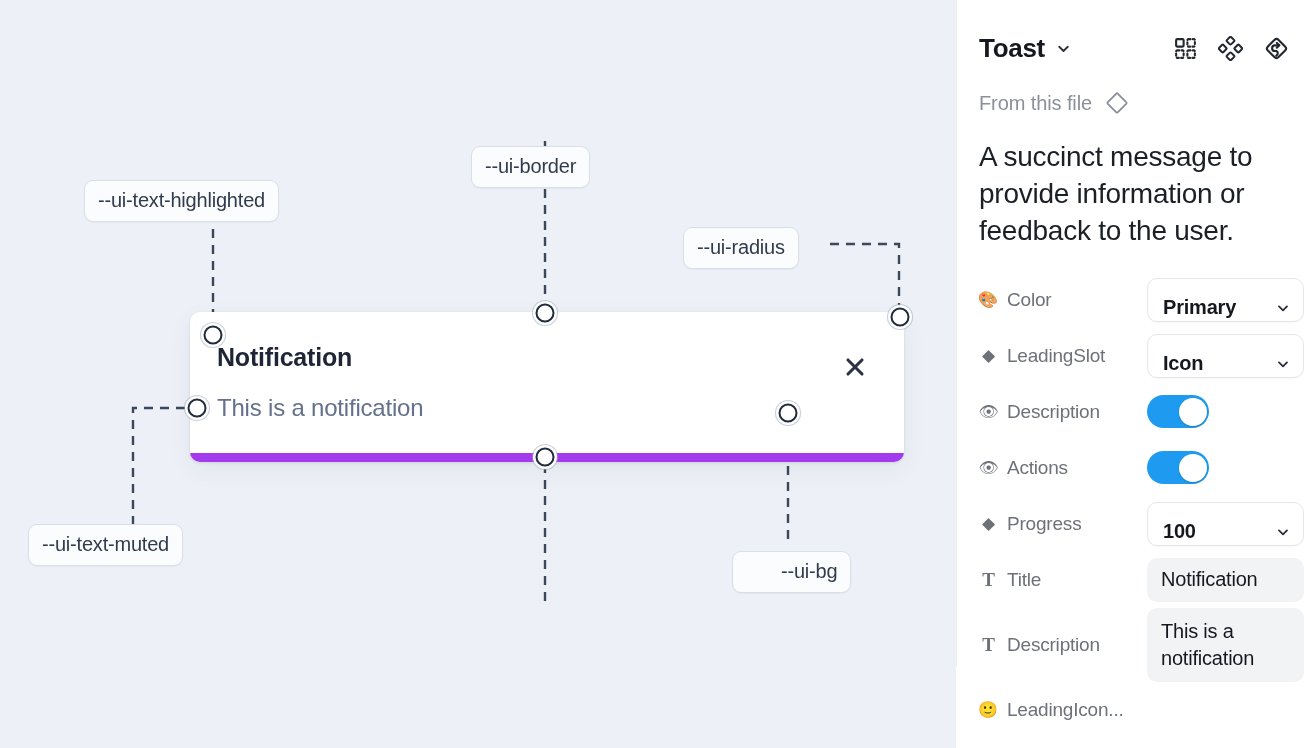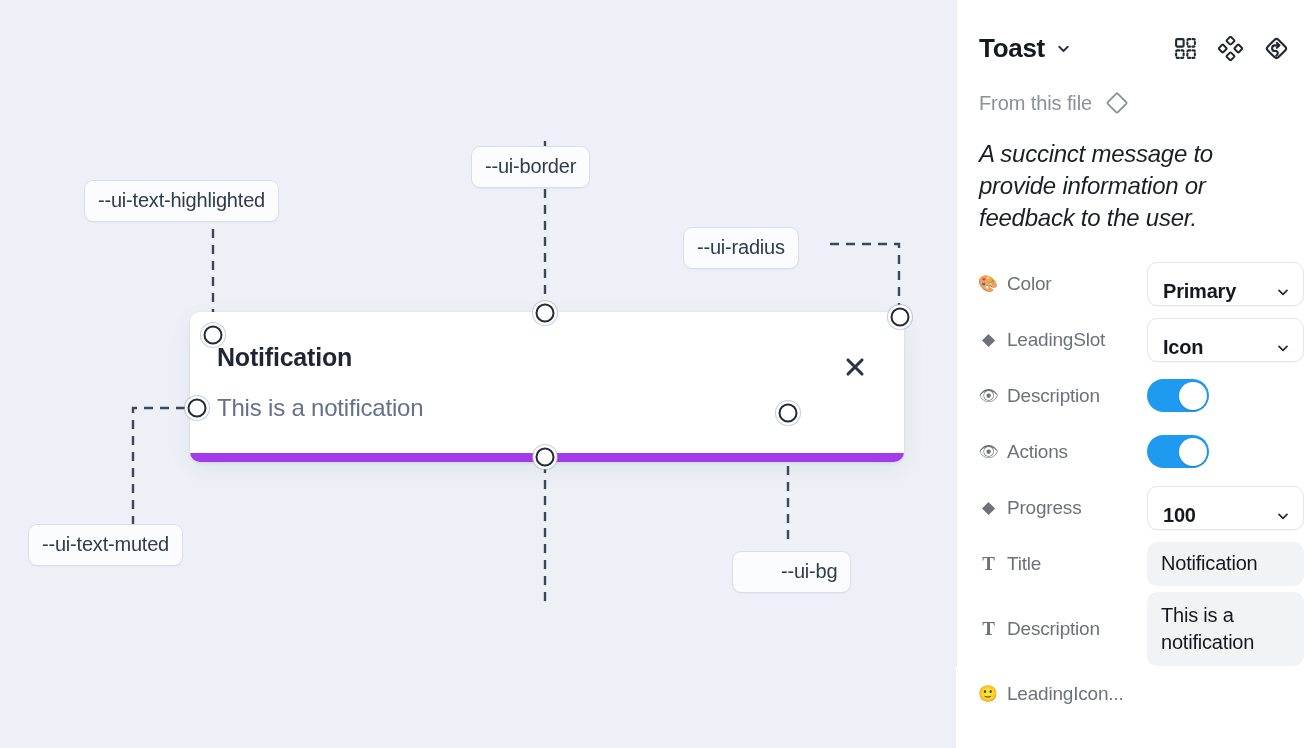--- a/index.html
+++ b/index.html
@@ -101,22 +101,22 @@
 
   .from-file {
     display: flex; align-items: center; gap: 12px;
     margin-top: -6px;
   }
   .from-file-text { font-size: 20px; color: #8b9099; letter-spacing: -0.1px; }
   .diamond-outline { color: #8b9099; display:flex; }
 
   .panel-desc {
     margin-top: 22px;
-    font-size: 24px; line-height: 1.33;
-    color: #1b1f26; letter-spacing: -0.25px; font-style: italic;
+    font-size: 28px; line-height: 1.33;
+    color: #1b1f26; letter-spacing: -0.25px;
   }
 
   .props { margin-top: 22px; }
   .prop-row {
     display: flex; align-items: center;
     min-height: 56px;
   }
   .prop-label {
     display: flex; align-items: center; gap: 9px;
     width: 168px; flex: 0 0 168px;

